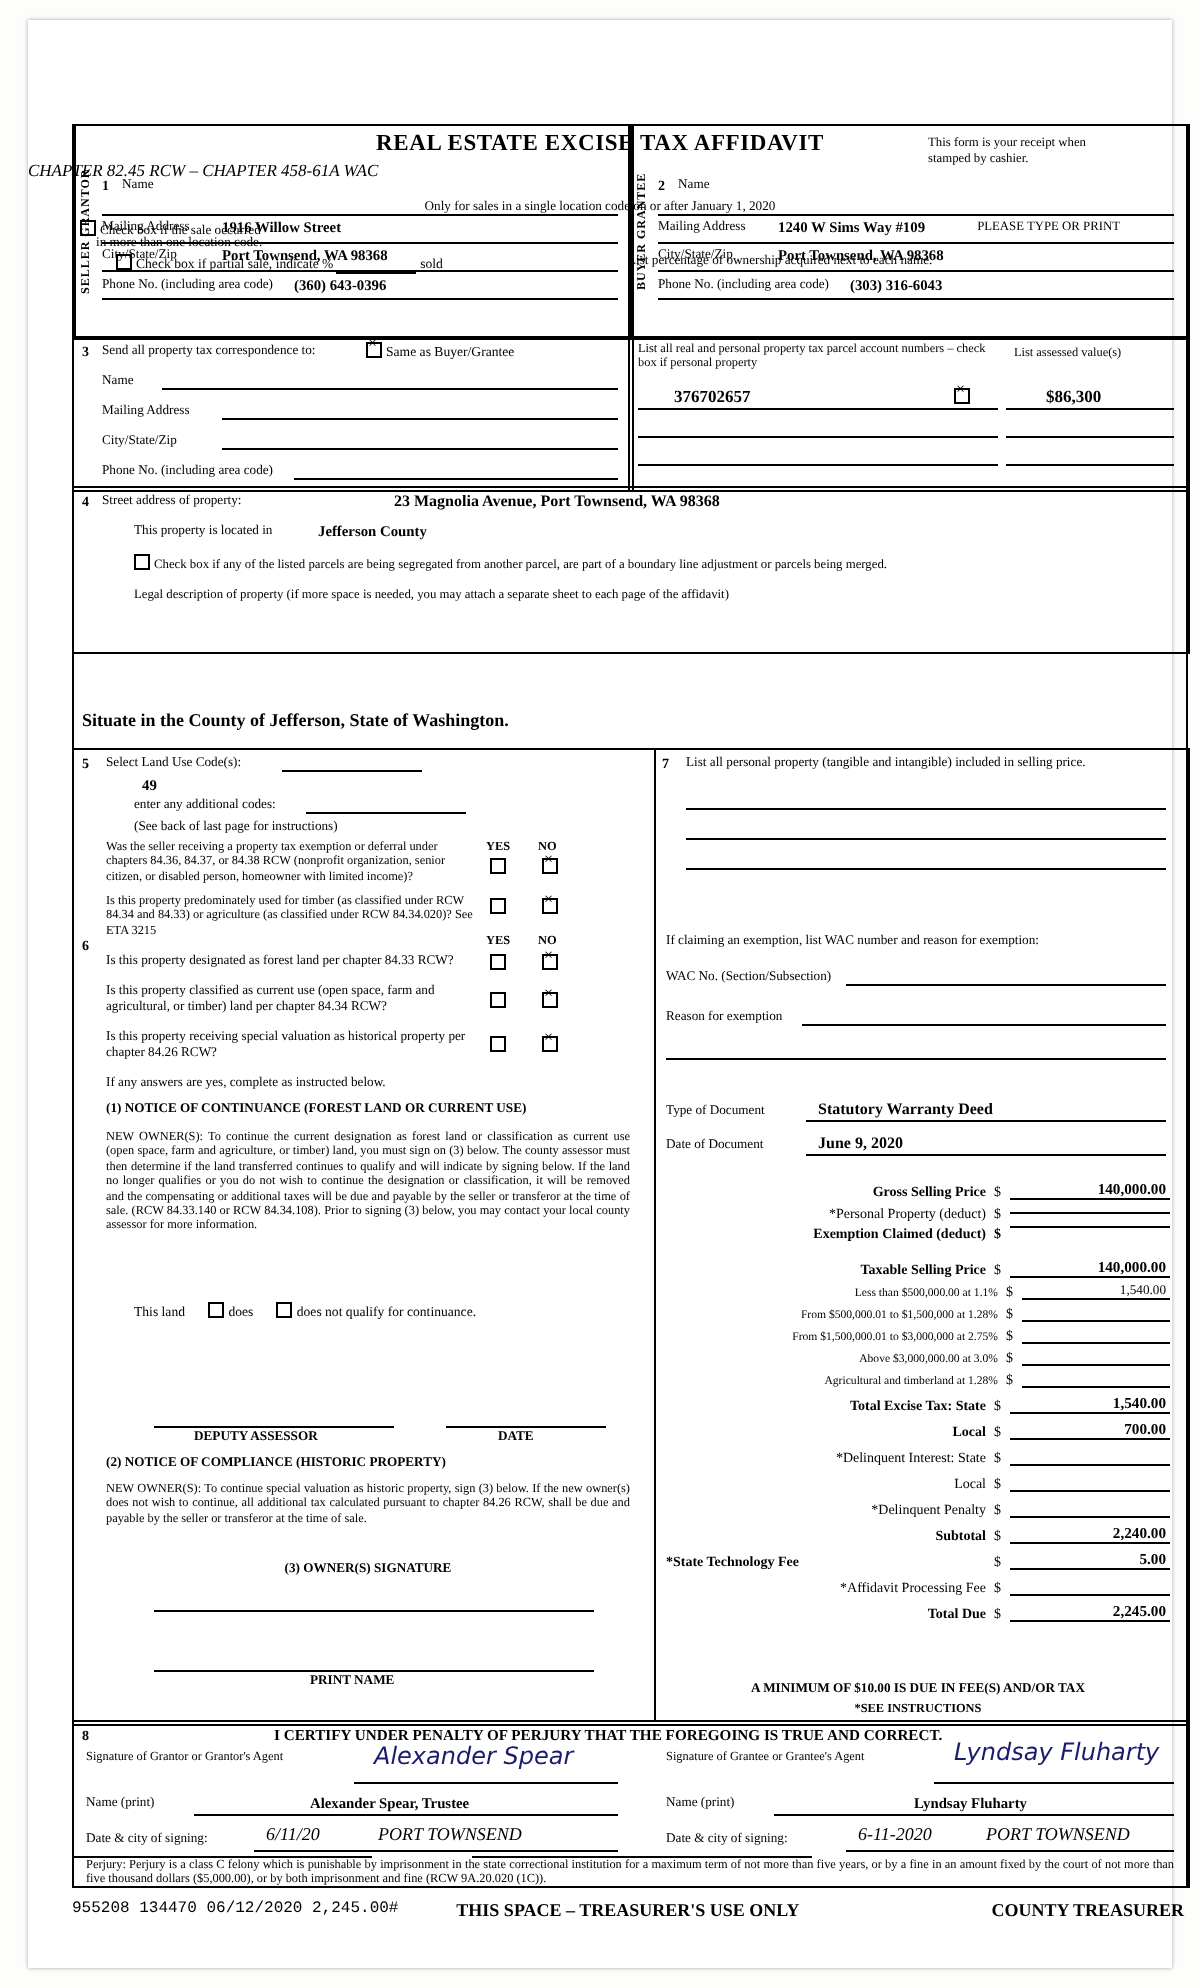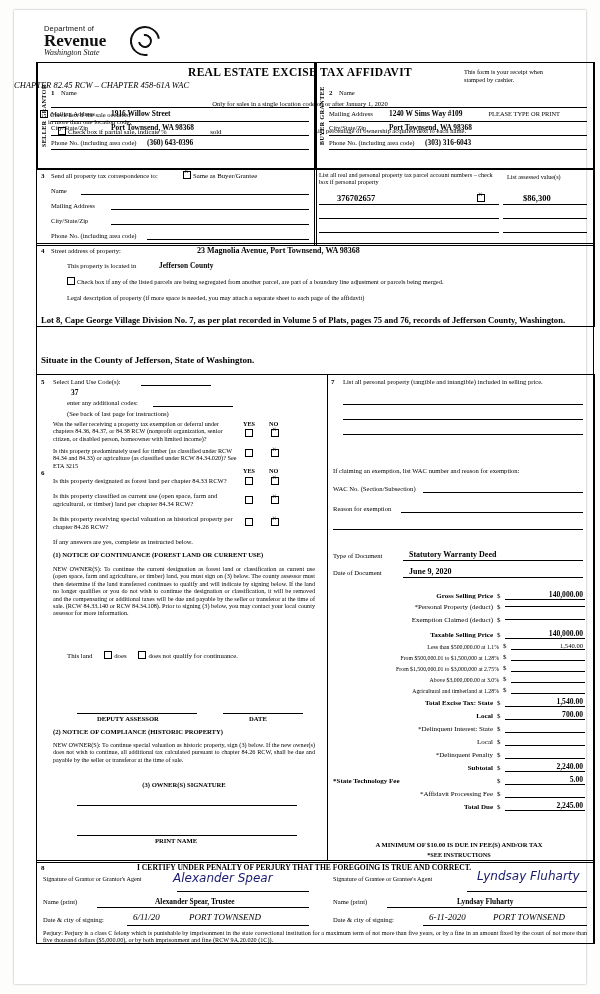--- a/index.html
+++ b/index.html
@@ -39,26 +39,20 @@
   .hand{font-family:"Liberation Serif",serif;font-style:italic;}
   .sig{font-family:"DejaVu Sans",sans-serif;font-style:italic;font-size:12px;color:#1a1a6e;}
   .footer{position:absolute;left:22px;bottom:18px;width:556px;font-size:7.6px;}
 </style>
 </head>
 <body>
 
 <div class="page">
   <div class="sheet">
 
-    <div class="logo">
-      <div class="dept">Department of</div>
-      <div class="rev">Revenue</div>
-      <div class="wa">Washington State</div>
-      <div class="swirl"></div>
-    </div>
 
     <div class="title">REAL ESTATE EXCISE TAX AFFIDAVIT</div>
     <div class="sub1">CHAPTER 82.45 RCW – CHAPTER 458-61A WAC</div>
     <div class="sub3">Only for sales in a single location code on or after January 1, 2020</div>
 
     <div class="receipt">
       <span>This form is your receipt when stamped by cashier.</span>
     </div>
 
     <div class="chk-line">
@@ -151,30 +145,29 @@
       <div class="val" style="position:absolute;left:160px;top:183px;font-size:8px;">23 Magnolia Avenue, Port Townsend, WA  98368</div>
 
       <div class="lbl" style="position:absolute;left:30px;top:199px;">This property is located in</div>
       <div class="val" style="position:absolute;left:122px;top:198px;">Jefferson County</div>
 
       <div style="position:absolute;left:30px;top:214px;font-size:6.4px;">
         <span class="cb"></span><span>Check box if any of the listed parcels are being segregated from another parcel, are part of a boundary line adjustment or parcels being merged.</span>
       </div>
       <div style="position:absolute;left:30px;top:231px;font-size:6.4px;">Legal description of property (if more space is needed, you may attach a separate sheet to each page of the affidavit)</div>
 
-      <div class="legal" style="left:4px;top:252px;width:548px;">Lot 8, Cape George Village Division No. 7, as per plat recorded in Volume 5 of Plats, pages 75 and 76, records of Jefferson County, Washington.</div>
       <div class="legal" style="left:4px;top:292px;width:548px;font-size:9px;">Situate in the County of Jefferson, State of Washington.</div>
 
       <div class="box" style="left:-1px;top:311px;width:557px;height:487px;"></div>
       <div style="position:absolute;left:290px;top:311px;width:1px;height:487px;background:#000;"></div>
 
       <div class="num" style="left:4px;top:315px;">5</div>
       <div class="lbl" style="position:absolute;left:16px;top:315px;">Select Land Use Code(s):</div>
       <div class="hl" style="left:104px;top:322px;width:70px;"></div>
-      <div class="val" style="position:absolute;left:34px;top:325px;">37</div>
+      <div class="val" style="position:absolute;left:34px;top:325px;">49</div>
       <div class="lbl" style="position:absolute;left:30px;top:336px;">enter any additional codes:</div>
       <div class="hl" style="left:116px;top:343px;width:80px;"></div>
       <div class="lbl" style="position:absolute;left:30px;top:347px;">(See back of last page for instructions)</div>
 
       <div style="position:absolute;left:206px;top:357px;font-size:6.2px;font-weight:bold;">YES</div>
       <div style="position:absolute;left:232px;top:357px;font-size:6.2px;font-weight:bold;">NO</div>
 
       <div class="tiny" style="position:absolute;left:16px;top:357px;width:184px;">Was the seller receiving a property tax exemption or deferral under chapters 84.36, 84.37, or 84.38 RCW (nonprofit organization, senior citizen, or disabled person, homeowner with limited income)?</div>
       <span class="cb" style="position:absolute;left:208px;top:366px;"></span>
       <span class="cb x" style="position:absolute;left:234px;top:366px;"></span>
@@ -247,21 +240,21 @@
           <div style="display: flex; align-items: flex-end; height: 13px;">
             <div style="flex: 1 1 0%; text-align: right; padding-right: 4px; font-size: 7px; font-weight: bold;">Gross Selling Price</div>
             <div style="width: 8px; font-size: 7px;">$</div>
             <div style="width: 78px; border-bottom: 1px solid rgb(0, 0, 0); text-align: right; font-size: 7.6px; font-weight: bold; padding-right: 2px;">140,000.00</div>
           </div>
           <div style="display: flex; align-items: center; height: 13px;">
             <div style="flex: 1 1 0%; text-align: right; padding-right: 4px; font-size: 7px;">*Personal Property (deduct)</div>
             <div style="width: 8px; font-size: 7px;">$</div>
             <div style="width: 78px; border-bottom: 1px solid rgb(0, 0, 0); text-align: right; font-size: 7.6px; padding-right: 2px;"></div>
           </div>
-          <div style="display: flex; align-items: center; height: 13px;">
+          <div style="display: flex; align-items: flex-start; height: 13px; font-weight: bold;">
             <div style="flex: 1 1 0%; text-align: right; padding-right: 4px; font-size: 7px;">Exemption Claimed (deduct)</div>
             <div style="width: 8px; font-size: 7px;">$</div>
             <div style="width: 78px; border-bottom: 1px solid rgb(0, 0, 0); text-align: right; font-size: 7.6px; padding-right: 2px;"></div>
           </div>
           <div style="display: flex; align-items: flex-end; height: 13px;">
             <div style="flex: 1 1 0%; text-align: right; padding-right: 4px; font-size: 7px; font-weight: bold;">Taxable Selling Price</div>
             <div style="width: 8px; font-size: 7px;">$</div>
             <div style="width: 78px; border-bottom: 1px solid rgb(0, 0, 0); text-align: right; font-size: 7.6px; font-weight: bold; padding-right: 2px;">140,000.00</div>
           </div>
           <div style="display: flex; align-items: flex-end; height: 11px;">
@@ -337,21 +330,21 @@
         </div>
 
       <div class="tiny7" style="position:absolute;left:296px;top:778px;width:252px;text-align:center;font-weight:bold;">A MINIMUM OF $10.00 IS DUE IN FEE(S) AND/OR TAX</div>
       <div class="tiny" style="position:absolute;left:296px;top:788px;width:252px;text-align:center;font-weight:bold;">*SEE INSTRUCTIONS</div>
 
       <div class="box" style="left:-1px;top:797px;width:557px;height:82px;"></div>
       <div class="num" style="left:4px;top:801px;">8</div>
       <div style="position:absolute;left:100px;top:800px;font-size:7.6px;font-weight:bold;">I CERTIFY UNDER PENALTY OF PERJURY THAT THE FOREGOING IS TRUE AND CORRECT.</div>
 
       <div class="tiny" style="position:absolute;left:6px;top:812px;width:140px;">Signature of Grantor or Grantor's Agent</div>
-      <div class="sig" style="position:absolute;left:136px;top:808px;">Alexander Spear</div>
+      <div class="sig" style="position:absolute;left:150px;top:808px;">Alexander Spear</div>
       <div class="hl" style="left:140px;top:828px;width:132px;"></div>
 
       <div class="tiny" style="position:absolute;left:296px;top:812px;width:140px;">Signature of Grantee or Grantee's Agent</div>
       <div class="sig" style="position:absolute;left:440px;top:806px;">Lyndsay Fluharty</div>
       <div class="hl" style="left:430px;top:828px;width:120px;"></div>
 
       <div class="lbl" style="position:absolute;left:6px;top:835px;">Name (print)</div>
       <div class="val" style="position:absolute;left:118px;top:834px;">Alexander Spear, Trustee</div>
       <div class="hl" style="left:60px;top:844px;width:212px;"></div>
 
@@ -367,15 +360,24 @@
       <div class="lbl" style="position:absolute;left:296px;top:853px;">Date &amp; city of signing:</div>
       <div class="hand" style="position:absolute;left:392px;top:849px;font-size:9px;">6-11-2020</div>
       <div class="hand" style="position:absolute;left:456px;top:849px;font-size:9px;">PORT TOWNSEND</div>
       <div class="hl" style="left:386px;top:862px;width:164px;"></div>
 
       <div class="tiny" style="position:absolute;left:6px;top:866px;width:544px;text-align:justify;">
         <span>Perjury: Perjury is a class C felony which is punishable by imprisonment in the state correctional institution for a maximum term of not more than five years, or by a fine in an amount fixed by the court of not more than five thousand dollars ($5,000.00), or by both imprisonment and fine (RCW 9A.20.020 (1C)).</span>
       </div>
     </div>
 
+    <div class="footer">
+      <div style="position:relative;height:28px;">
+        <div class="hl" style="left:0px;top:-10px;width:150px;"></div>
+        <div class="hl" style="left:200px;top:-10px;width:170px;"></div>
+        <div style="position:absolute;left:0px;top:12px;font-size:8px;font-family:'Liberation Mono',monospace;">955208 134470 06/12/2020 2,245.00#</div>
+        <div style="position:absolute;left:0;right:0;top:12px;text-align:center;font-weight:bold;font-size:9px;">THIS SPACE – TREASURER'S USE ONLY</div>
+        <div style="position:absolute;right:0px;top:12px;font-weight:bold;font-size:9px;">COUNTY TREASURER</div>
+      </div>
+    </div>
 
   </div>
 </div>
 
 </body></html>

